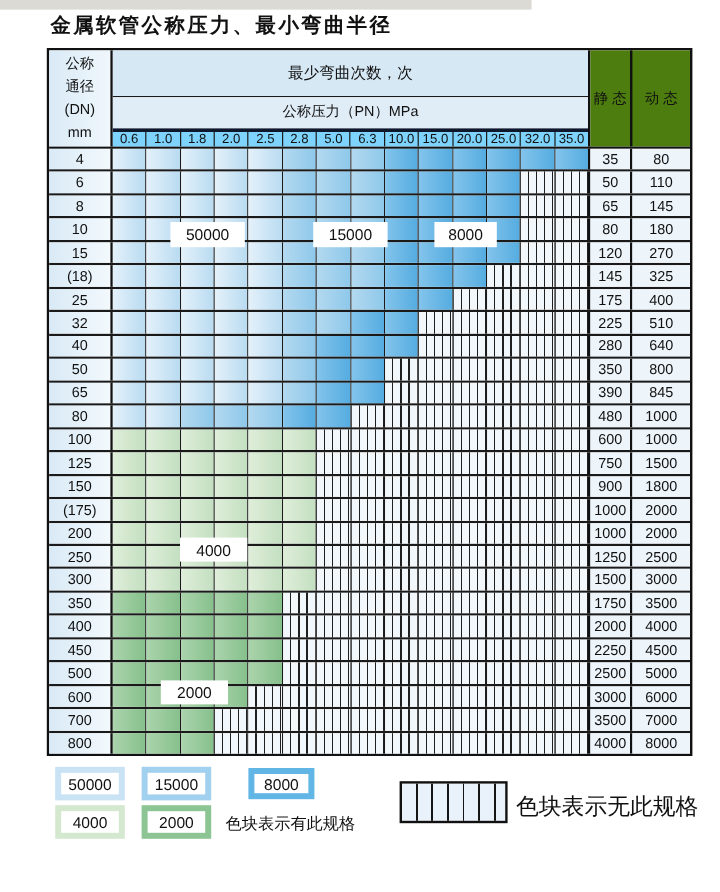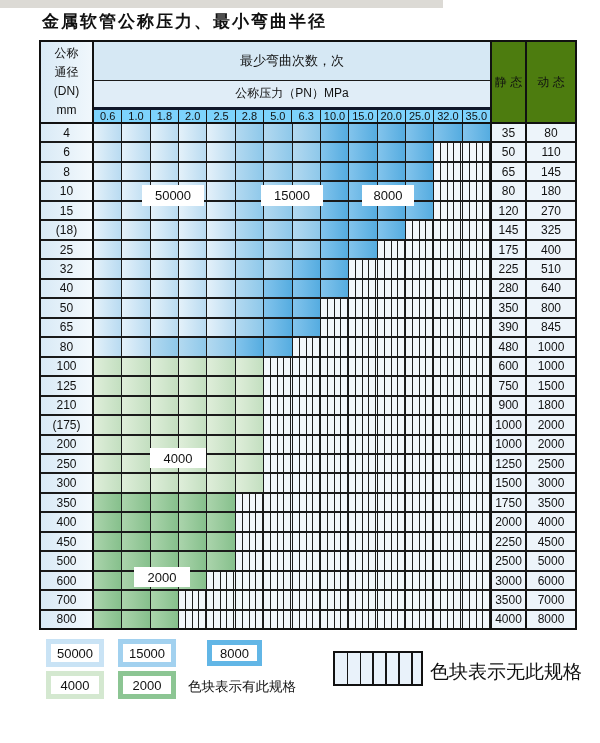--- a/index.html
+++ b/index.html
@@ -413,21 +413,21 @@
           <div class="pc c-h"></div>
           <div class="pc c-h"></div>
           <div class="pc c-h"></div>
           <div class="pc c-h"></div>
           <div class="pc c-h"></div>
         </div>
         <div class="stcell">750</div>
         <div class="dycell">1500</div>
       </div>
       <div class="drow">
-        <div class="dncell">210</div>
+        <div class="dncell">150</div>
         <div class="pwrap">
           <div class="pc c-g1"></div>
           <div class="pc c-g1"></div>
           <div class="pc c-g1"></div>
           <div class="pc c-g1"></div>
           <div class="pc c-g1"></div>
           <div class="pc c-g1"></div>
           <div class="pc c-h"></div>
           <div class="pc c-h"></div>
           <div class="pc c-h"></div>

